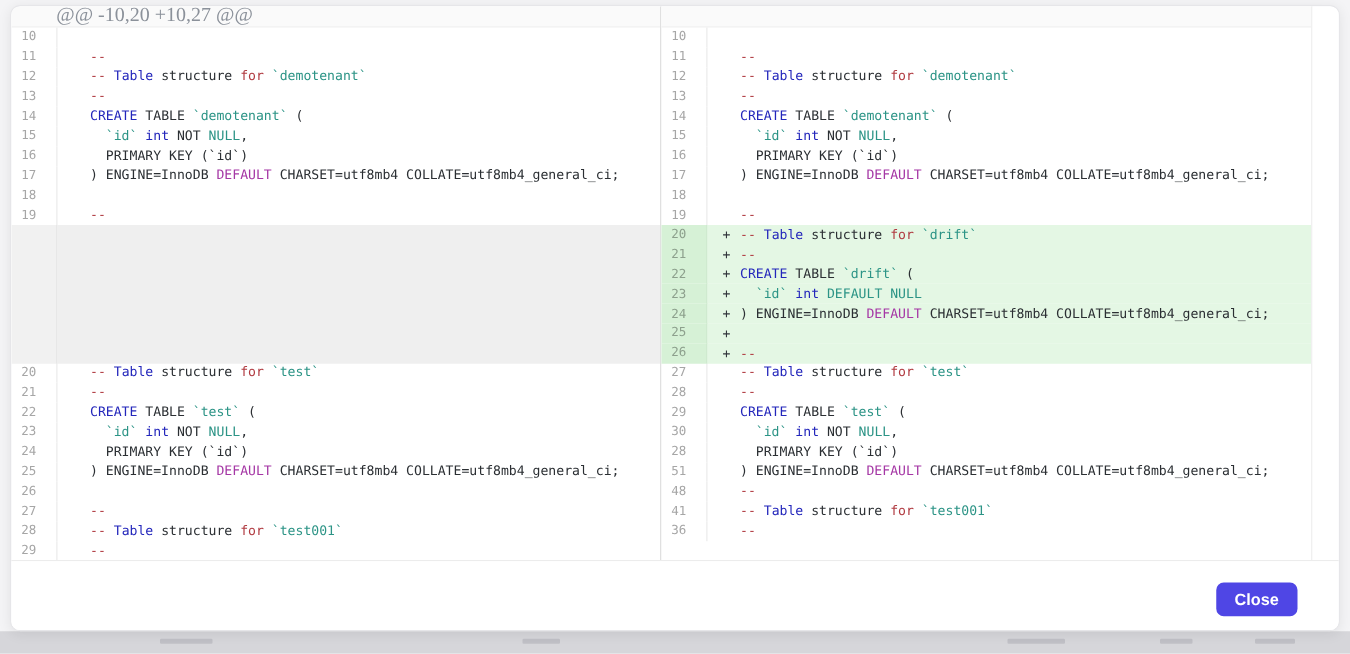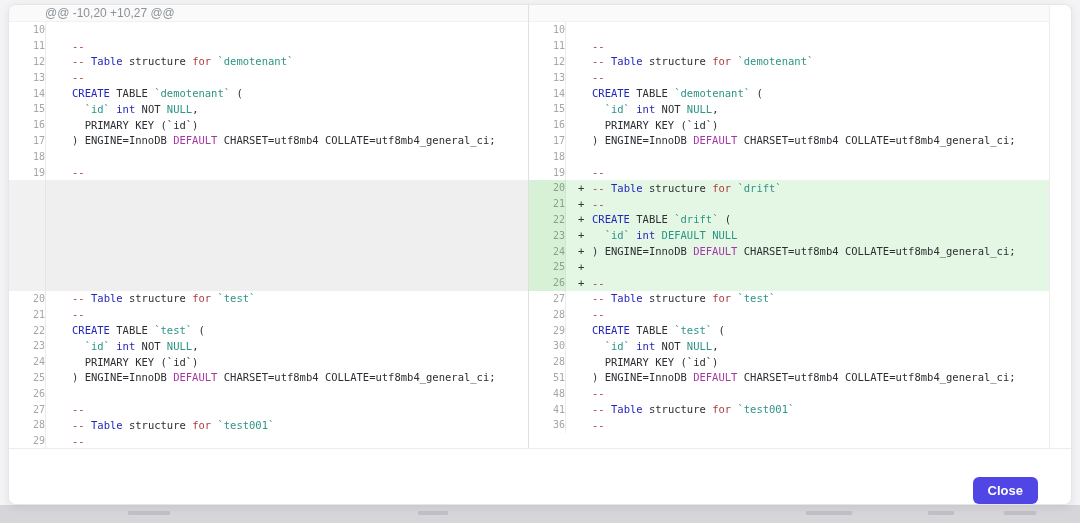--- a/index.html
+++ b/index.html
@@ -19,43 +19,43 @@
     display:flex;flex-direction:column;overflow:hidden}
 
   .modal-body{display:flex;flex:none;height:444px;border-bottom:1px solid #ececec}
   .diff{flex:1;display:flex;border-right:1px solid #ececec;overflow:hidden}
   .scroll-track{width:21px;flex:none;background:#ffffff}
 
   .pane{width:50%;overflow:hidden}
   .pane.left{border-right:1px solid #e0e0e0}
 
   .hunk{height:17px;background:var(--header_bg);border-bottom:1px solid #f1f1f1;
-    font-family:Liberation Sans, sans-serif;font-size:12px;color:#8b919a;
+    font-family:Liberation Serif, serif;font-size:16px;color:#8b919a;
     display:flex;align-items:center;padding-left:36px;white-space:pre}
 
   .drow{display:flex;height:15.8px}
   .gut{width:37px;flex:none;border-right:1px solid #ececec;
     font-family:"DejaVu Sans Mono",monospace;font-size:10px;color:var(--line_number);
-    display:flex;align-items:center;justify-content:flex-end;padding-right:0}
+    display:flex;align-items:center;justify-content:flex-end;padding-right:16px}
   .codeln{flex:1;display:flex;align-items:center;padding-left:12px;white-space:pre;
     font-family:"DejaVu Sans Mono",monospace;font-size:10.5px;color:var(--code_text);overflow:hidden}
   .prefix{display:inline-block;width:14px;flex:none;color:#30343a}
 
   .drow.add .gut{background:var(--add_gutter_bg);border-right-color:#cde8cd;color:#8da08d}
   .drow.add .codeln{background:var(--add_bg)}
   .drow.filler .gut{background:#f1f1f1;border-right-color:#e4e4e4}
   .drow.filler .codeln{background:var(--filler_bg)}
 
   .tk-r{color:var(--comment_red)}
   .tk-b{color:var(--kw_blue)}
   .tk-t{color:var(--ident_teal)}
   .tk-m{color:var(--kw_magenta)}
   .tk-p{color:var(--code_text)}
 
-  .footer{flex:1;display:flex;align-items:flex-end;justify-content:flex-end;
+  .footer{flex:1;display:flex;align-items:center;justify-content:flex-end;
     padding:6px 33px 0 0;background:#fff}
   .close-btn{background:var(--accent);color:#fff;border:none;border-radius:6px;
     font-family:"Liberation Sans",sans-serif;font-size:13px;font-weight:700;
     padding:6px 15px;height:27px;cursor:pointer;line-height:1}
 </style>
 </head>
 <body>
 
 <div class="backdrop-strip">
   <div class="mark" style="left:128px;width:42px"></div>

